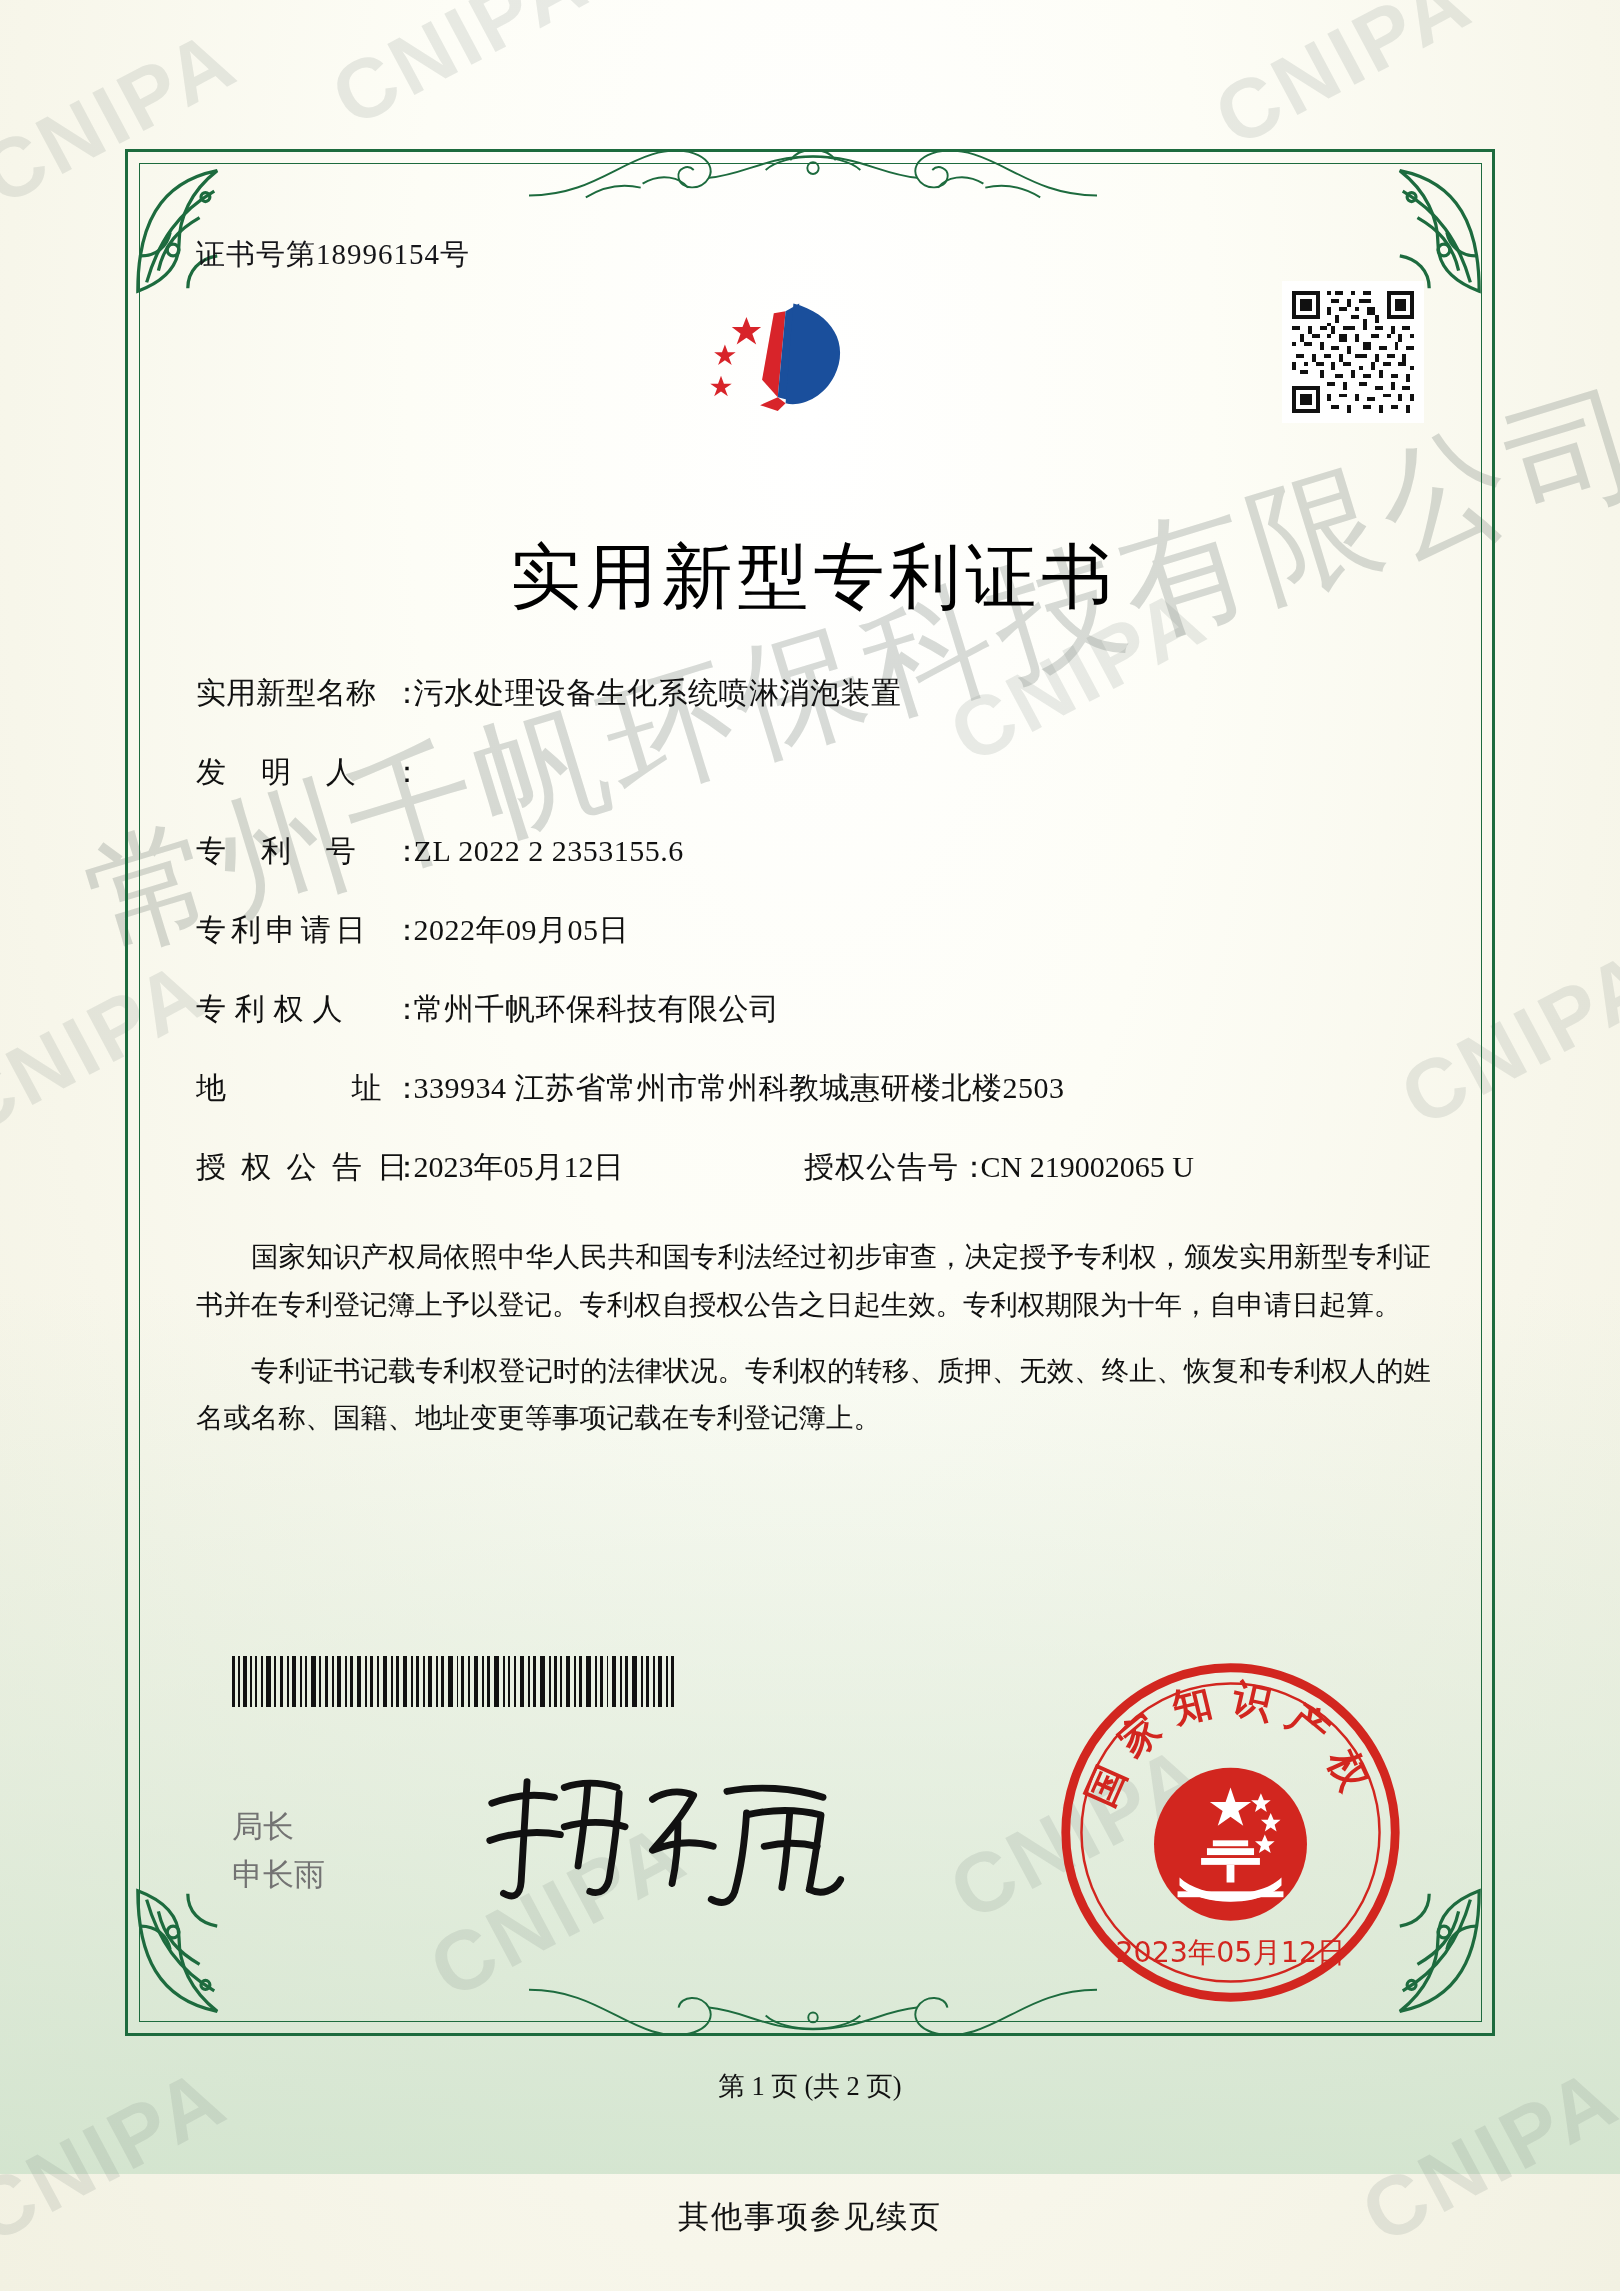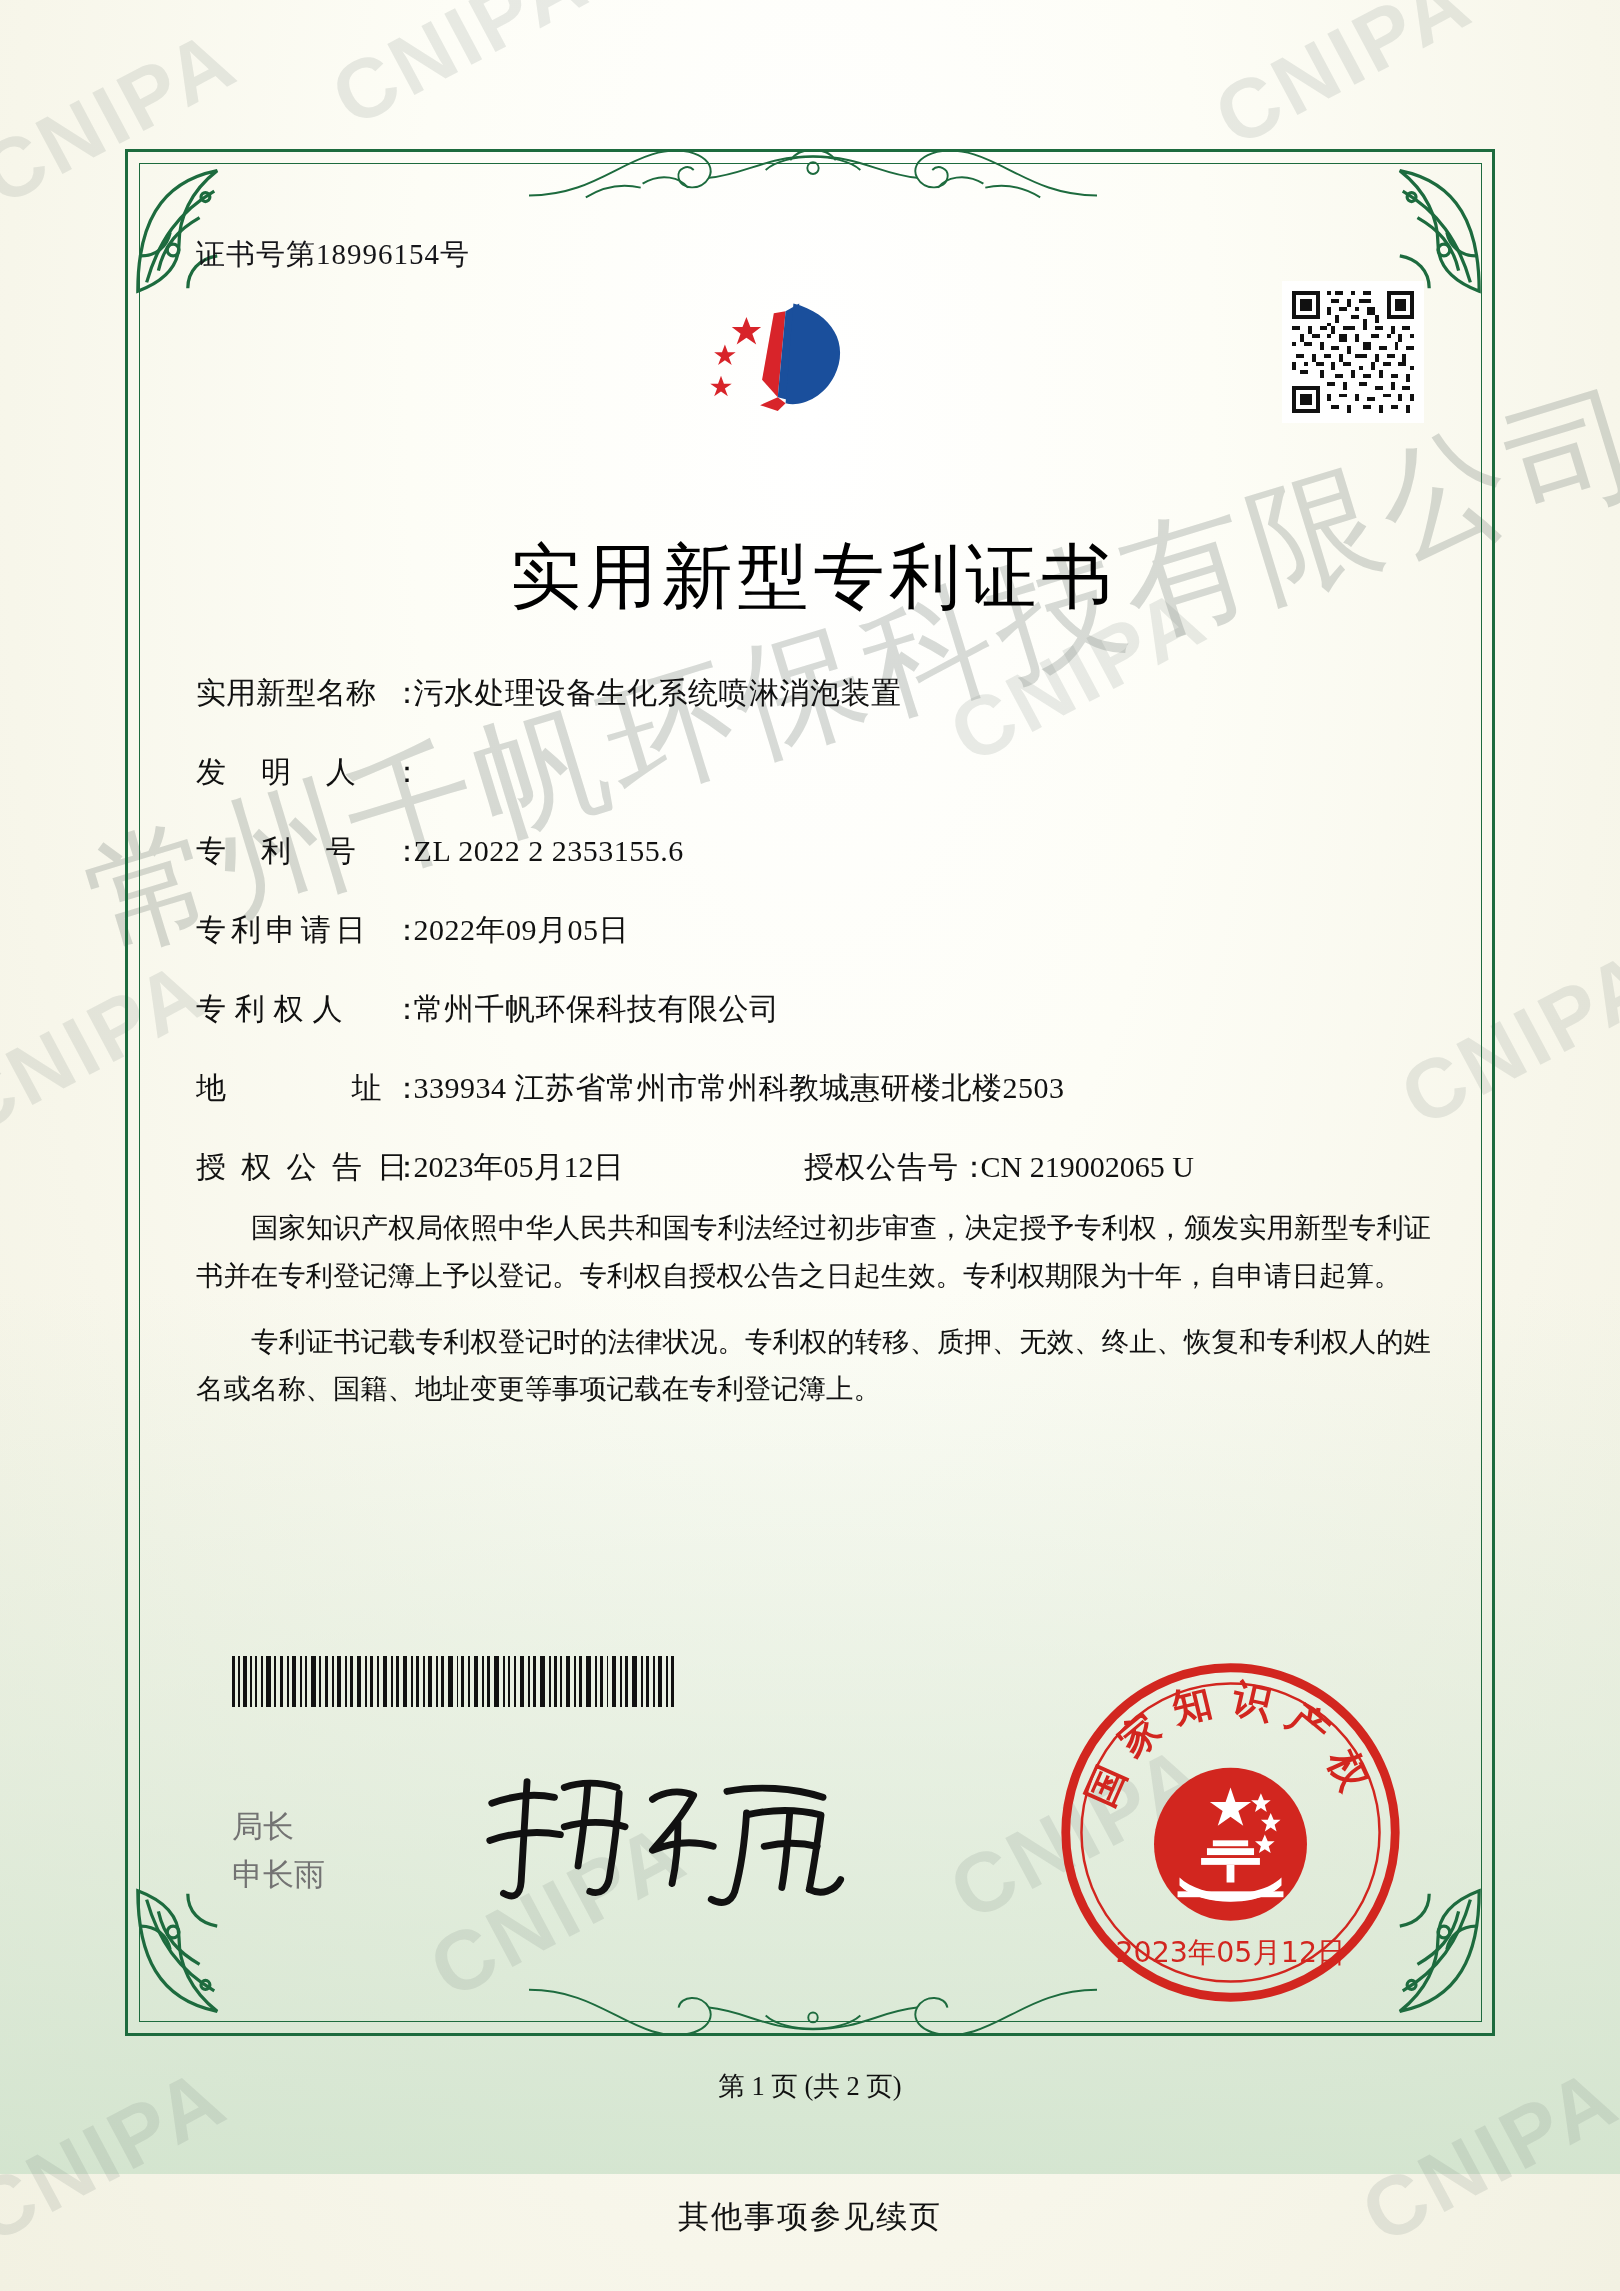--- a/index.html
+++ b/index.html
@@ -187,26 +187,25 @@
     display: flex;
     align-items: baseline;
     margin-bottom: 19.6px;
     font-size: 30px;
   }
   .split-left { width: 608px; display: flex; align-items: baseline; }
   .split-right { flex: 1; display: flex; align-items: baseline; }
   .split-right .f-label { width: auto; }
 
   .paras {
-    margin-top: 24px;
+    margin-top: 52px;
     font-size: 27.4px;
     line-height: 1.75;
     color: #111;
     text-align: justify;
-    font-family: Liberation Mono, monospace;
   }
   .paras p { margin: 0 0 17.6px 0; text-indent: 55px; }
 
   .barcode {
     position: absolute;
     left: 232px;
     top: 1656px;
     width: 451px;
     height: 51px;
   }

